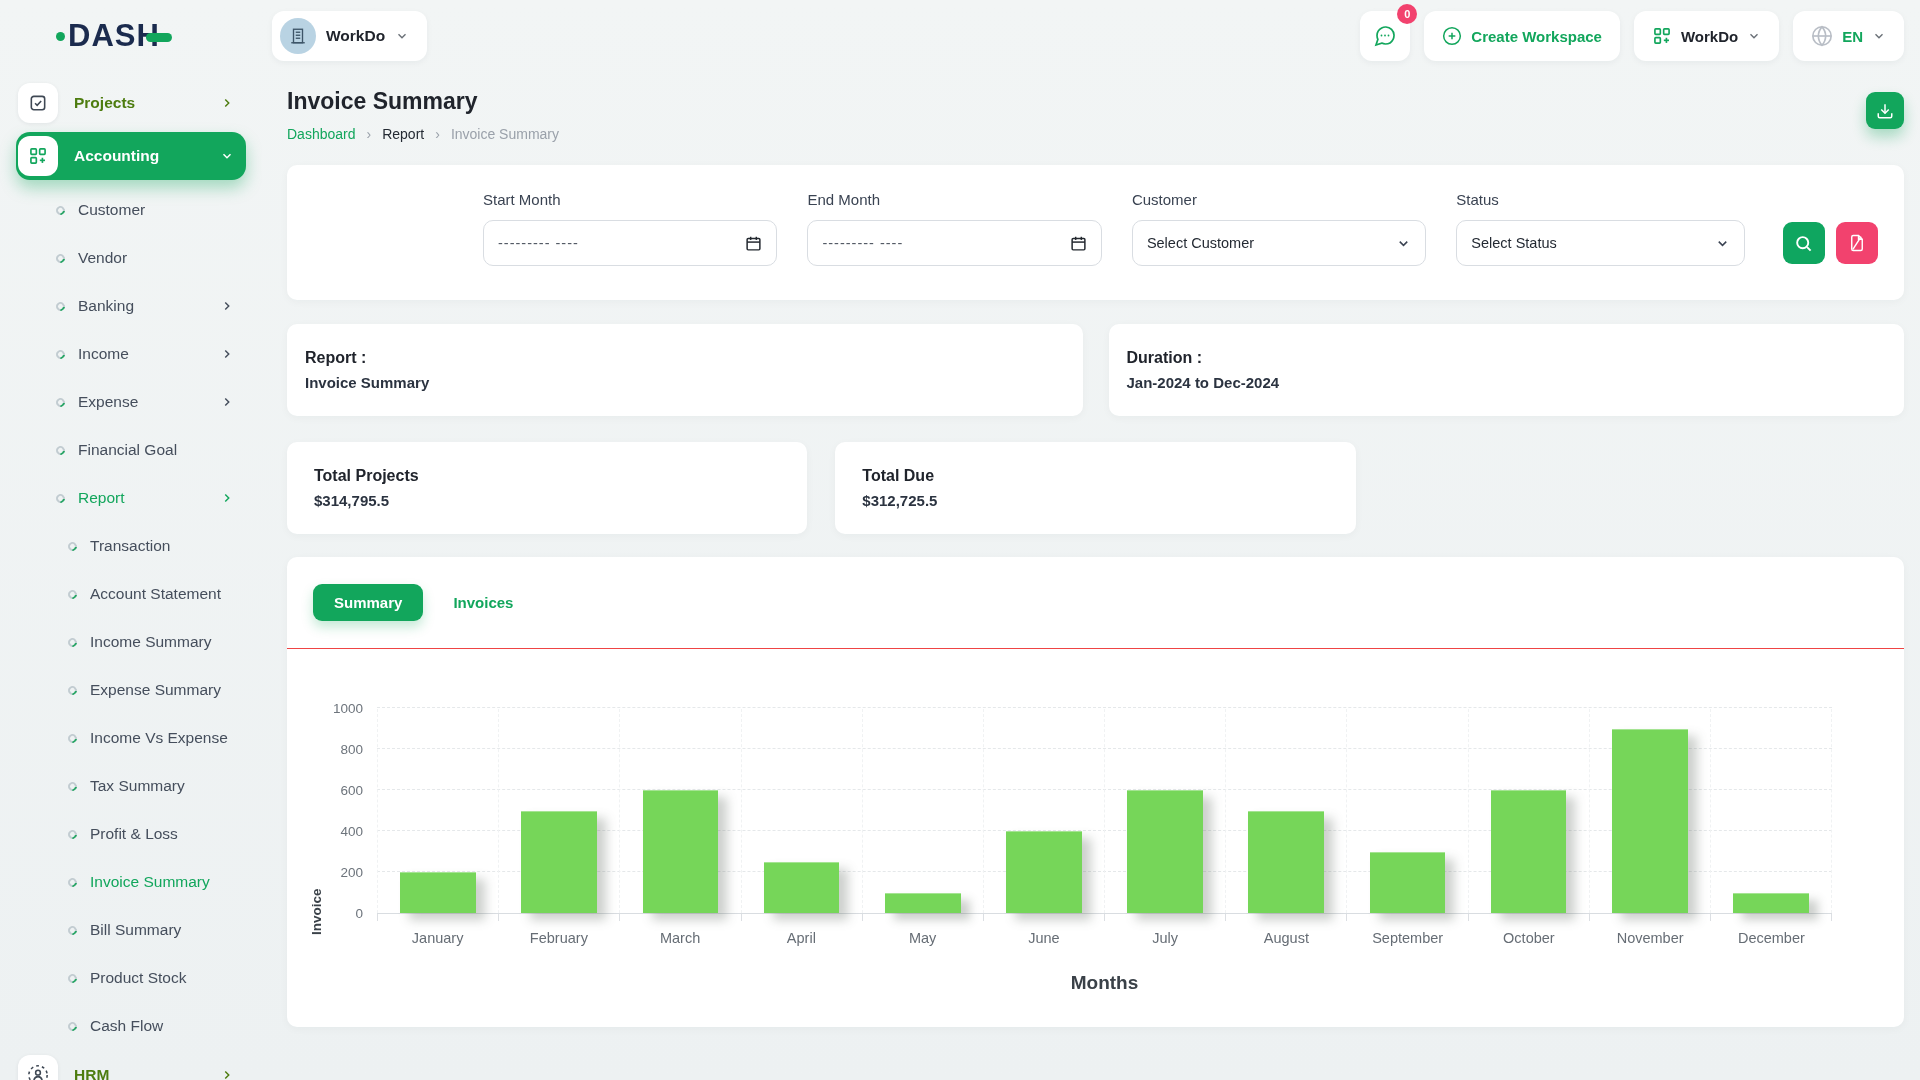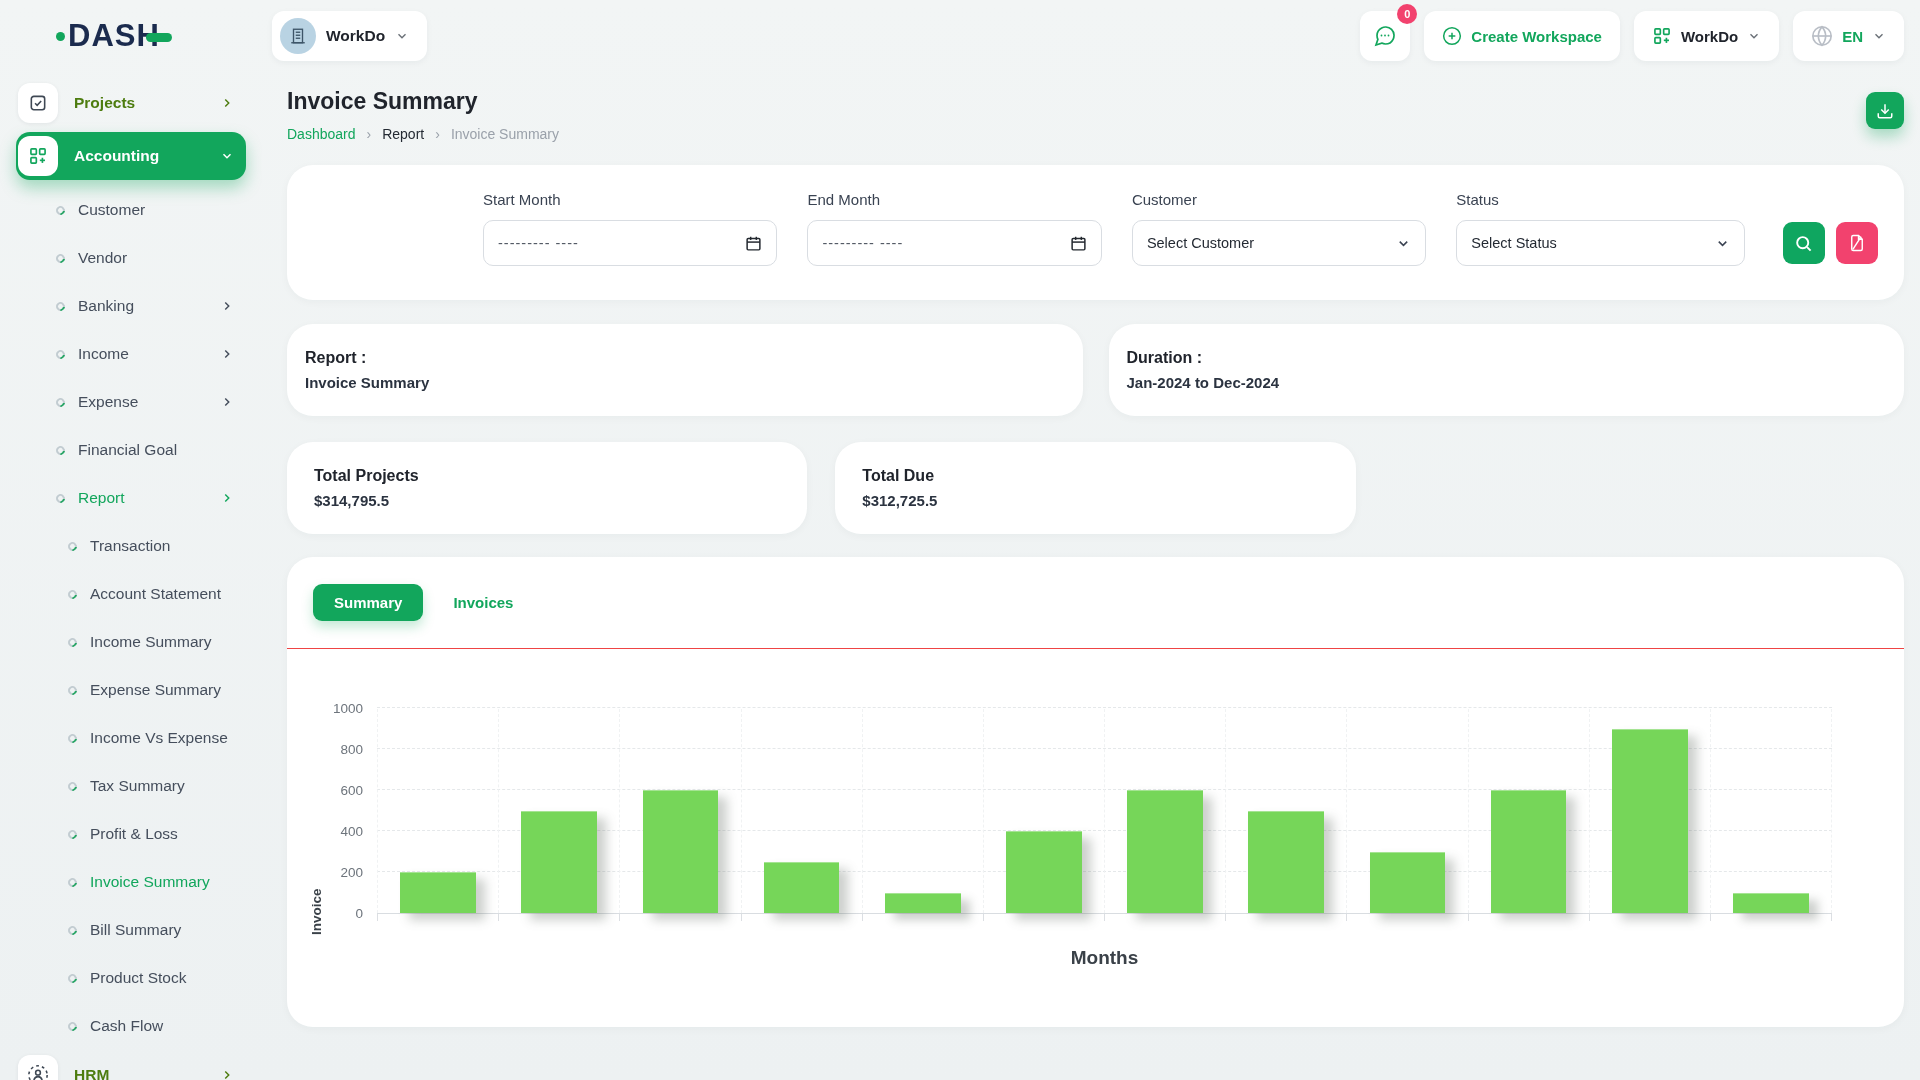--- a/index.html
+++ b/index.html
@@ -46,21 +46,21 @@
   .main { position:absolute; left:287px; right:16px; top:72px; bottom:0; }
   .page-head { margin-top:16px; display:flex; justify-content:space-between; align-items:flex-start; }
   .page-title { font-size:23px; font-weight:700; color:#20242c; margin-bottom:11px; }
   .breadcrumb { display:flex; align-items:flex-start; gap:11px; font-size:14px; }
   .breadcrumb .link { color:#12a65c; cursor:pointer; }
   .breadcrumb .dark { color:#242a33; cursor:pointer; }
   .breadcrumb .muted { color:#9aa1aa; }
   .breadcrumb .sep { color:#9aa1aa; }
   .download-btn { width:38px; height:37px; border:none; border-radius:9px; background:#12a65c; color:#fff; display:flex; align-items:center; justify-content:center; cursor:pointer; box-shadow:0 8px 14px rgba(18,166,92,.32); margin-top:4px; }
 
-  .card { background:#fff; border-radius:26px; box-shadow:0 2px 8px rgba(25,40,50,.04); }
+  .card { background:#fff; border-radius:10px; box-shadow:0 2px 8px rgba(25,40,50,.04); }
 
   
   .filter-card { margin-top:23px; padding:26px 26px 34px 26px; }
   .filter-row { display:flex; align-items:flex-end; gap:30px; padding-left:170px; }
   .field { width:306px; }
   .field label { display:block; font-size:15px; color:#3a4352; margin-bottom:12px; }
   .finput { height:46px; border:1px solid #d9dde2; border-radius:10px; background:#fff; display:flex; align-items:center; justify-content:space-between; padding:0 14px; font-size:14.5px; color:#242a33; cursor:pointer; }
   .finput .ph { color:#545b66; letter-spacing:1px; }
   .finput .cal { color:#23282f; }
   .filter-actions { display:flex; gap:11px; margin-left:8px; padding-bottom:2px; }
@@ -464,17 +464,31 @@
             <div></div>
             <div></div>
             <div></div>
             <div></div>
             <div></div>
             <div></div>
             <div></div>
             <div></div>
             <div></div>
           </div>
+        <div class="xlabels" id="xlabels">
+            <div>January</div>
+            <div>February</div>
+            <div>March</div>
+            <div>April</div>
+            <div>May</div>
+            <div>June</div>
+            <div>July</div>
+            <div>August</div>
+            <div>September</div>
+            <div>October</div>
+            <div>November</div>
+            <div>December</div>
+          </div>
         <div class="xtitle">Months</div>
       </div>
     </div>
   </section>
 </main>
 
 </body></html>

